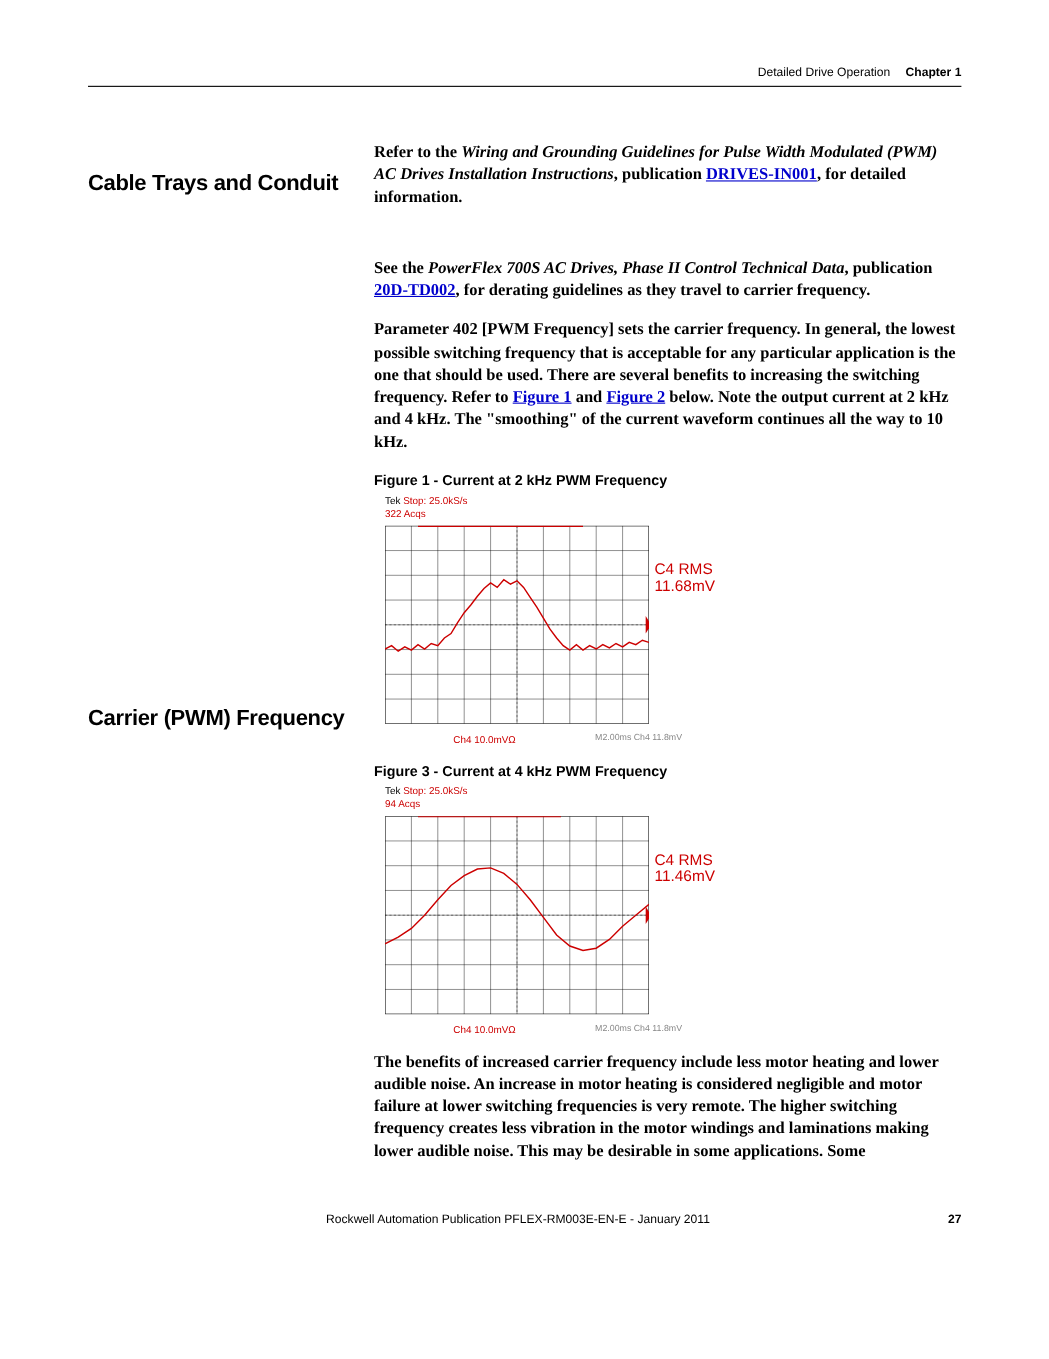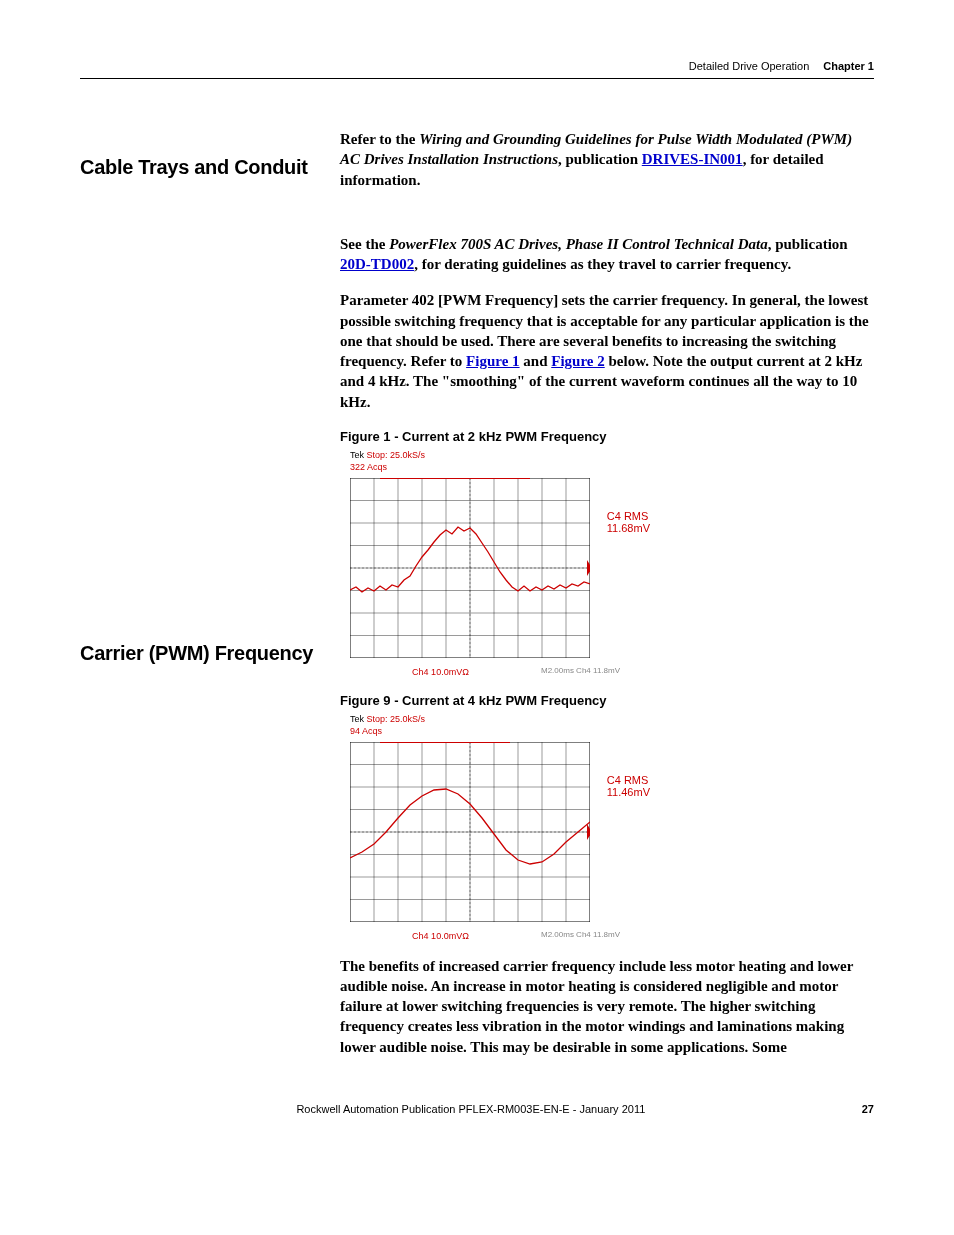--- a/index.html
+++ b/index.html
@@ -87,21 +87,21 @@
     left: 10px; top: 4px;
     width: 240px; height: 180px;
     box-sizing: border-box;
   }
   .scope-label-right {
     position: absolute;
     right: -10px;
     top: 36px;
     color: #c00;
     font-family: Arial, Helvetica, sans-serif;
-    font-size: 11px;
+    font-size: 14px;
     text-align: left;
     line-height: 1.1;
   }
   .scope-bottom {
     font-family: Arial, Helvetica, sans-serif;
     font-size: 9px;
     text-align: center;
     color: #c00;
     padding-top: 2px;
   }
@@ -185,21 +185,21 @@
             <span>C4 RMS</span><br>
             <span>11.68mV</span>
           </div>
         </div>
         <div class="scope-bottom">
           <span class="grey" style="float:right;margin-right:20px">M2.00ms  Ch4      11.8mV</span>
           <span>Ch4  10.0mVΩ</span>
         </div>
       </div>
 
-      <div class="fig-caption">Figure 9 - Current at 4 kHz PWM Frequency</div>
+      <div class="fig-caption">Figure 3 - Current at 4 kHz PWM Frequency</div>
 
       <div class="scope">
         <div class="scope-top">
           <span><span class="blk">Tek</span> <span>Stop: 25.0kS/s</span></span>
           <span>94 Acqs</span>
         </div>
         <div class="scope-body">
           <svg class="scope-grid" viewBox="0 0 240 180">
             <rect x="0" y="0" width="240" height="180" fill="none" stroke="#000" stroke-width="1"></rect>
             <g stroke="#000" stroke-width="0.4">

